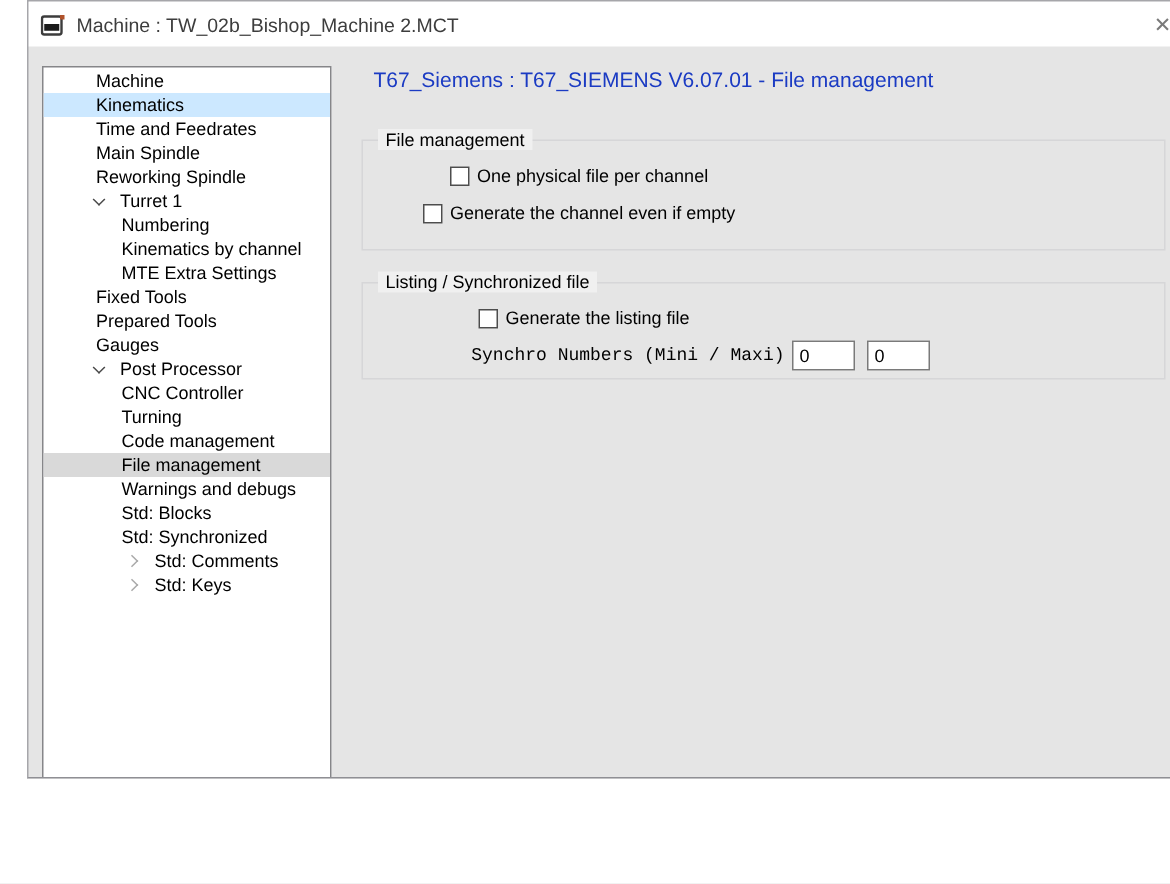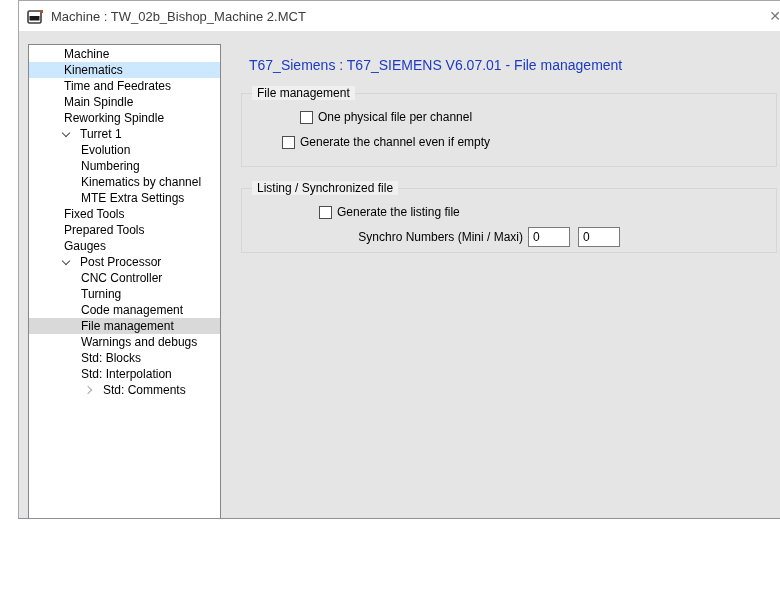--- a/index.html
+++ b/index.html
@@ -26,29 +26,29 @@
   .l0.has-chev { padding-left:29px; }
   .l1 { padding-left:52px; }
   .l1.has-chev { }
   .chev { width:16px; height:16px; margin-right:6px; display:flex; align-items:center; justify-content:center; }
   .chev.down::before  { content:""; width:5px; height:5px; border-right:1.4px solid #4a4a4a;
                         border-bottom:1.4px solid #4a4a4a; transform:rotate(45deg); margin-top:-2px; }
   .chev.right::before { content:""; width:5px; height:5px; border-right:1.4px solid #a9a9a9;
                         border-bottom:1.4px solid #a9a9a9; transform:rotate(-45deg); margin-left:-2px; }
 
   
-  .heading { position:absolute; left:230px; top:56px; font-size:14px; color:#1b3bc3; }
+  .heading { position:absolute; left:230px; top:44px; font-size:14px; color:#1b3bc3; }
   .group { position:absolute; left:222px; width:536px; border:1px solid #d6d6d8; }
   .group-1 { top:92px;  height:74px; }
   .group-2 { top:187px; height:65px; }
   .group-label { position:absolute; top:-8px; left:10px; background:#f0f0f0; padding:0 5px; font-size:12px; color:#000; }
   .cb-row { position:absolute; left:40px; display:flex; align-items:center; }
   .cb { width:13px; height:13px; background:#fff; border:1px solid #4d4d4d; display:inline-block; margin-right:5px; cursor:pointer; }
   .cb-label { font-size:12px; color:#000; }
-  .sync-label { position:absolute; top:41px; left:0; width:281px; text-align:right; font-size:12px; color:#000; }
+  .sync-label { position:absolute; top:41px; left:0; width:281px; text-align:right; font-size:12px; color:#000;font-family:Liberation Mono, monospace; }
   .sync-input { position:absolute; top:38px; width:42px; height:20px; border:1px solid #7a7a7a;
                 background:#fff; font-family:"Liberation Sans", sans-serif; font-size:12px; padding:0 0 0 4px; }
   .sync-input.mini { left:286px; }
   .sync-input.maxi { left:336px; }
 
   
   .btn { position:absolute; top:554px; width:62px; height:23px; background:#eeeeee; border:1px solid #8f8f8f;
          display:flex; align-items:center; justify-content:center; font-size:12px; color:#000; cursor:pointer; gap:2px; }
   .btn-ok { left:617px; }
   .btn-cancel { left:697px; }
@@ -84,23 +84,20 @@
         <span>Main Spindle</span>
       </div>
     <div class="trow l0">
         <span>Reworking Spindle</span>
       </div>
     <div class="trow l0 has-chev">
         <span class="chev down"></span>
         <span>Turret 1</span>
       </div>
     <div class="trow l1">
-        <span>Evolution</span>
-      </div>
-    <div class="trow l1">
         <span>Numbering</span>
       </div>
     <div class="trow l1">
         <span>Kinematics by channel</span>
       </div>
     <div class="trow l1">
         <span>MTE Extra Settings</span>
       </div>
     <div class="trow l0">
         <span>Fixed Tools</span>
@@ -127,25 +124,29 @@
     <div class="trow l1 selected">
         <span>File management</span>
       </div>
     <div class="trow l1">
         <span>Warnings and debugs</span>
       </div>
     <div class="trow l1">
         <span>Std: Blocks</span>
       </div>
     <div class="trow l1">
-        <span>Std: Interpolation</span>
+        <span>Std: Synchronized</span>
       </div>
     <div class="trow l1 has-chev">
         <span class="chev right"></span>
         <span>Std: Comments</span>
+      </div>
+    <div class="trow l1 has-chev">
+        <span class="chev right"></span>
+        <span>Std: Keys</span>
       </div>
   </div>
 
   <div class="heading">T67_Siemens : T67_SIEMENS V6.07.01 - File management</div>
 
   <div class="group group-1">
     <span class="group-label">File management</span>
     <div class="cb-row" style="top:16px;padding-left:18px;">
       <span class="cb"></span>
       <span class="cb-label">One physical file per channel</span>

